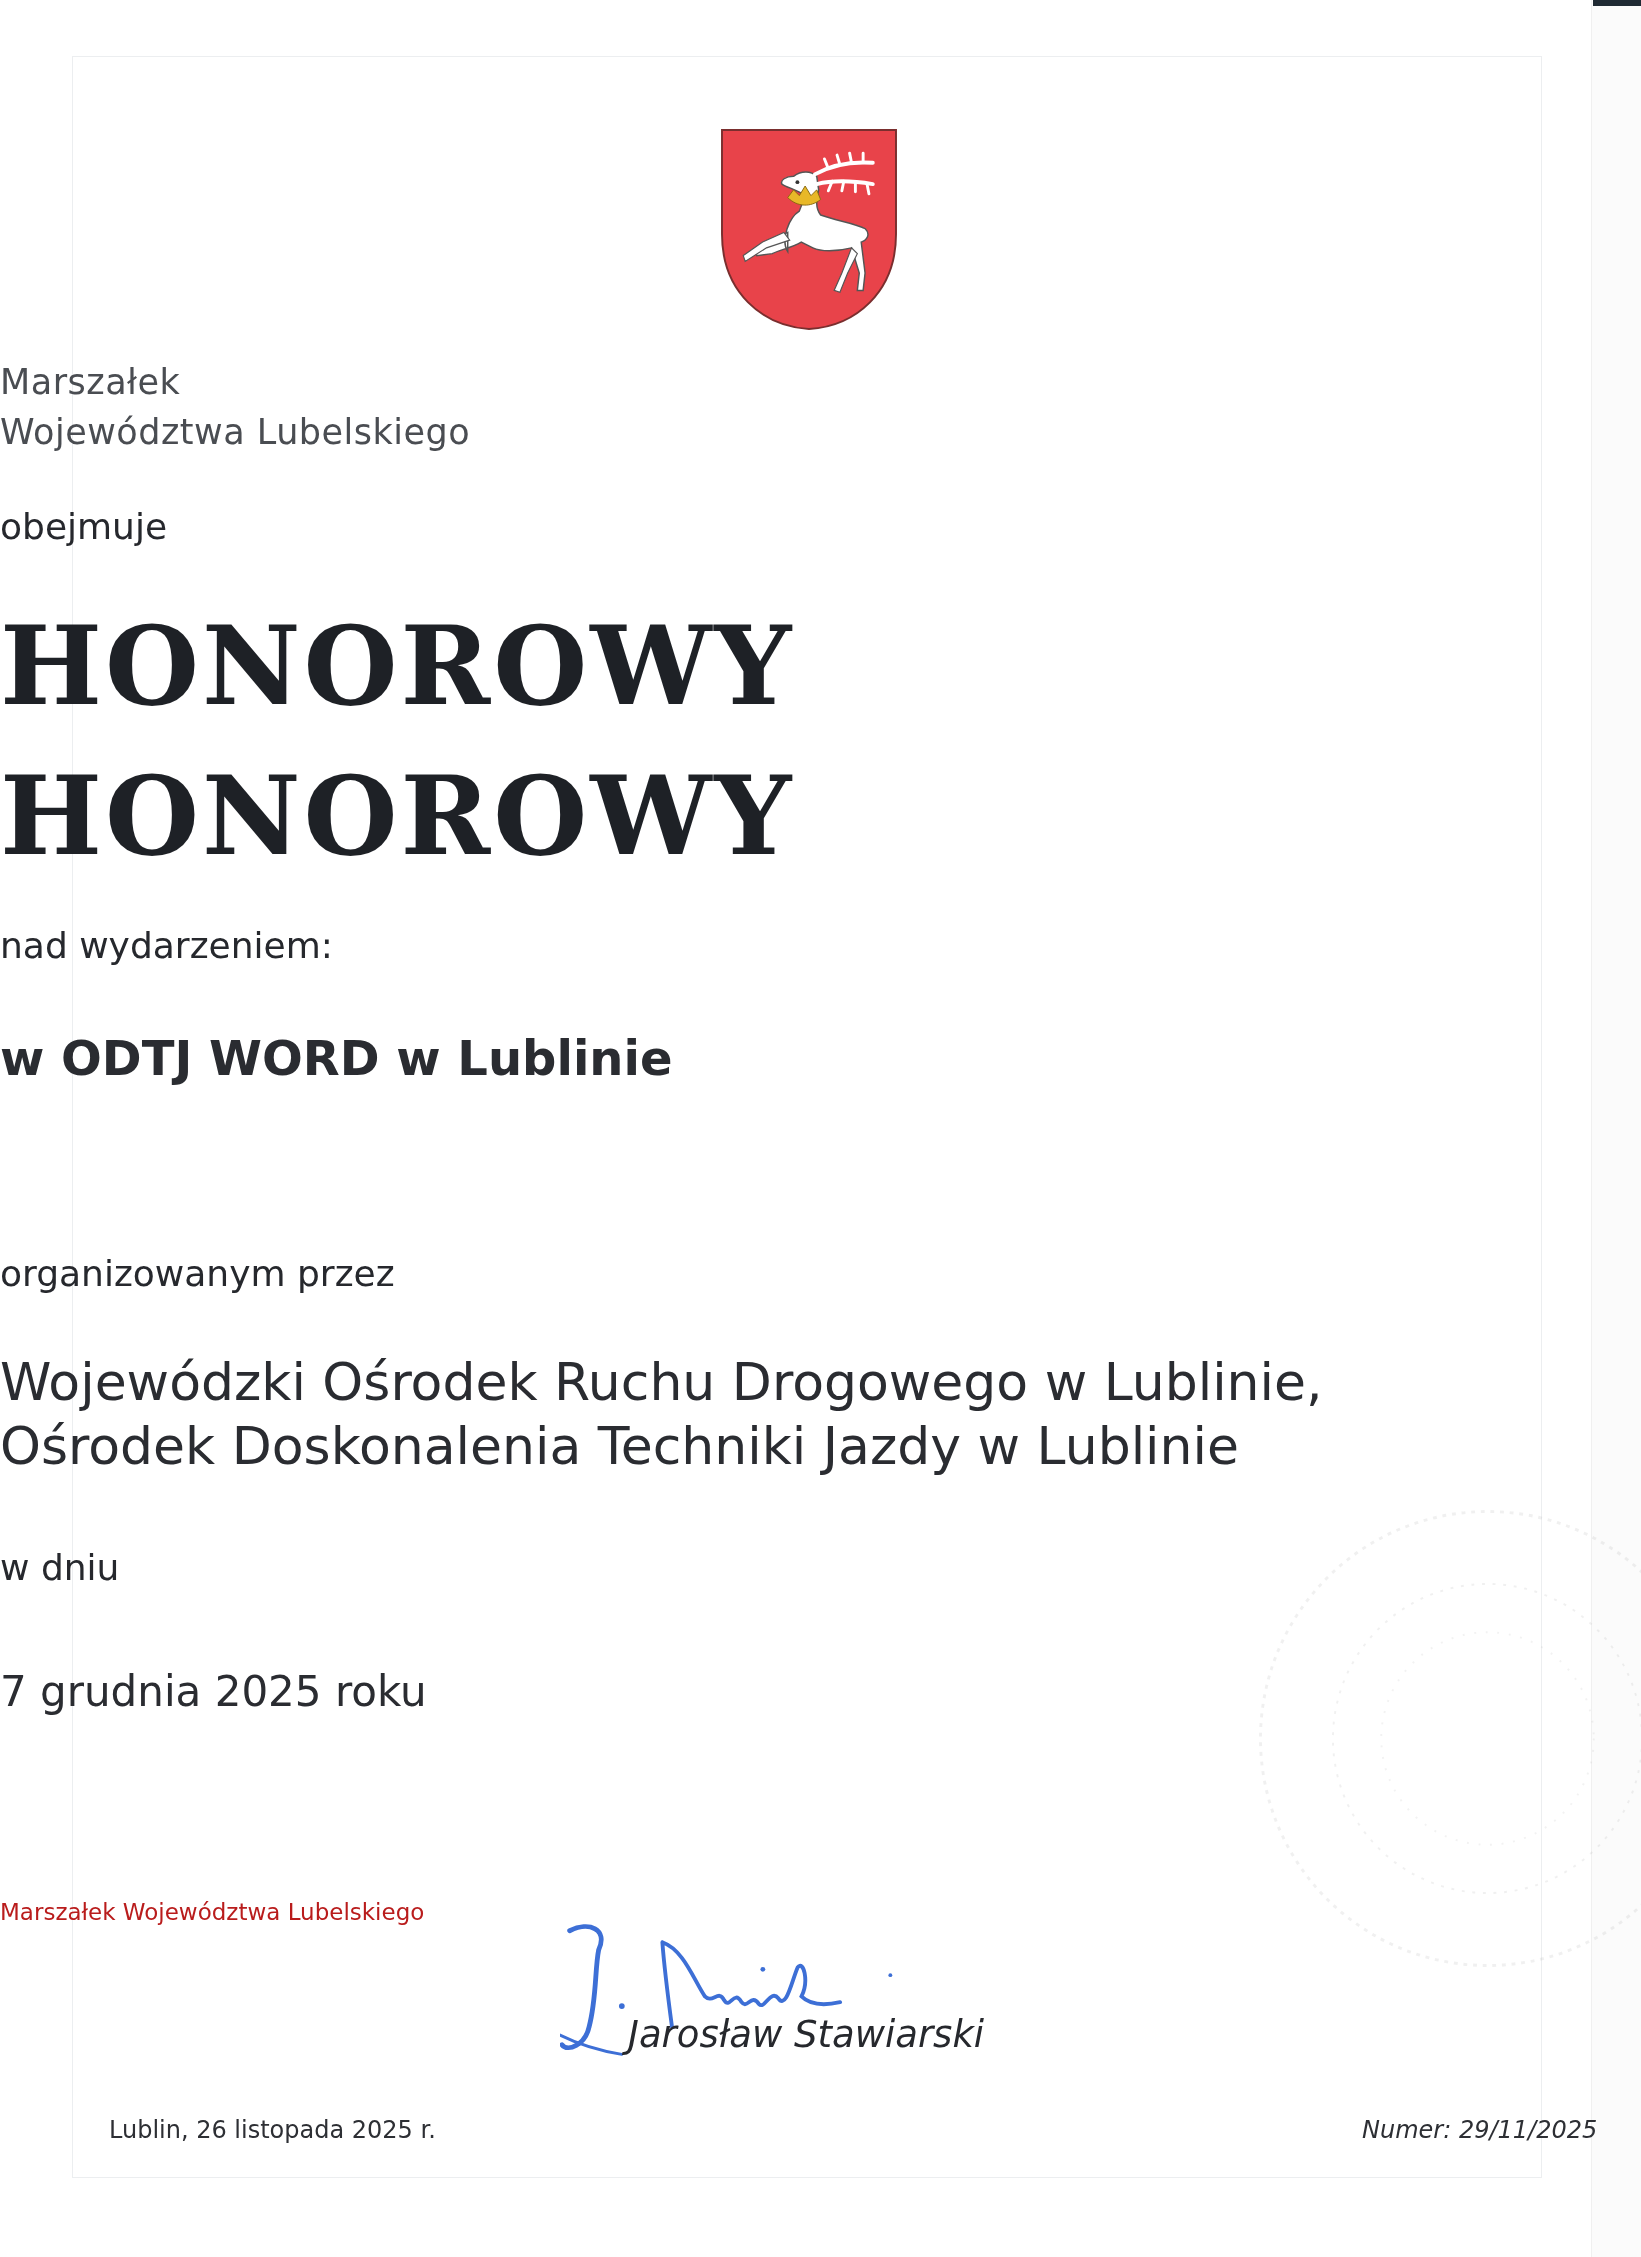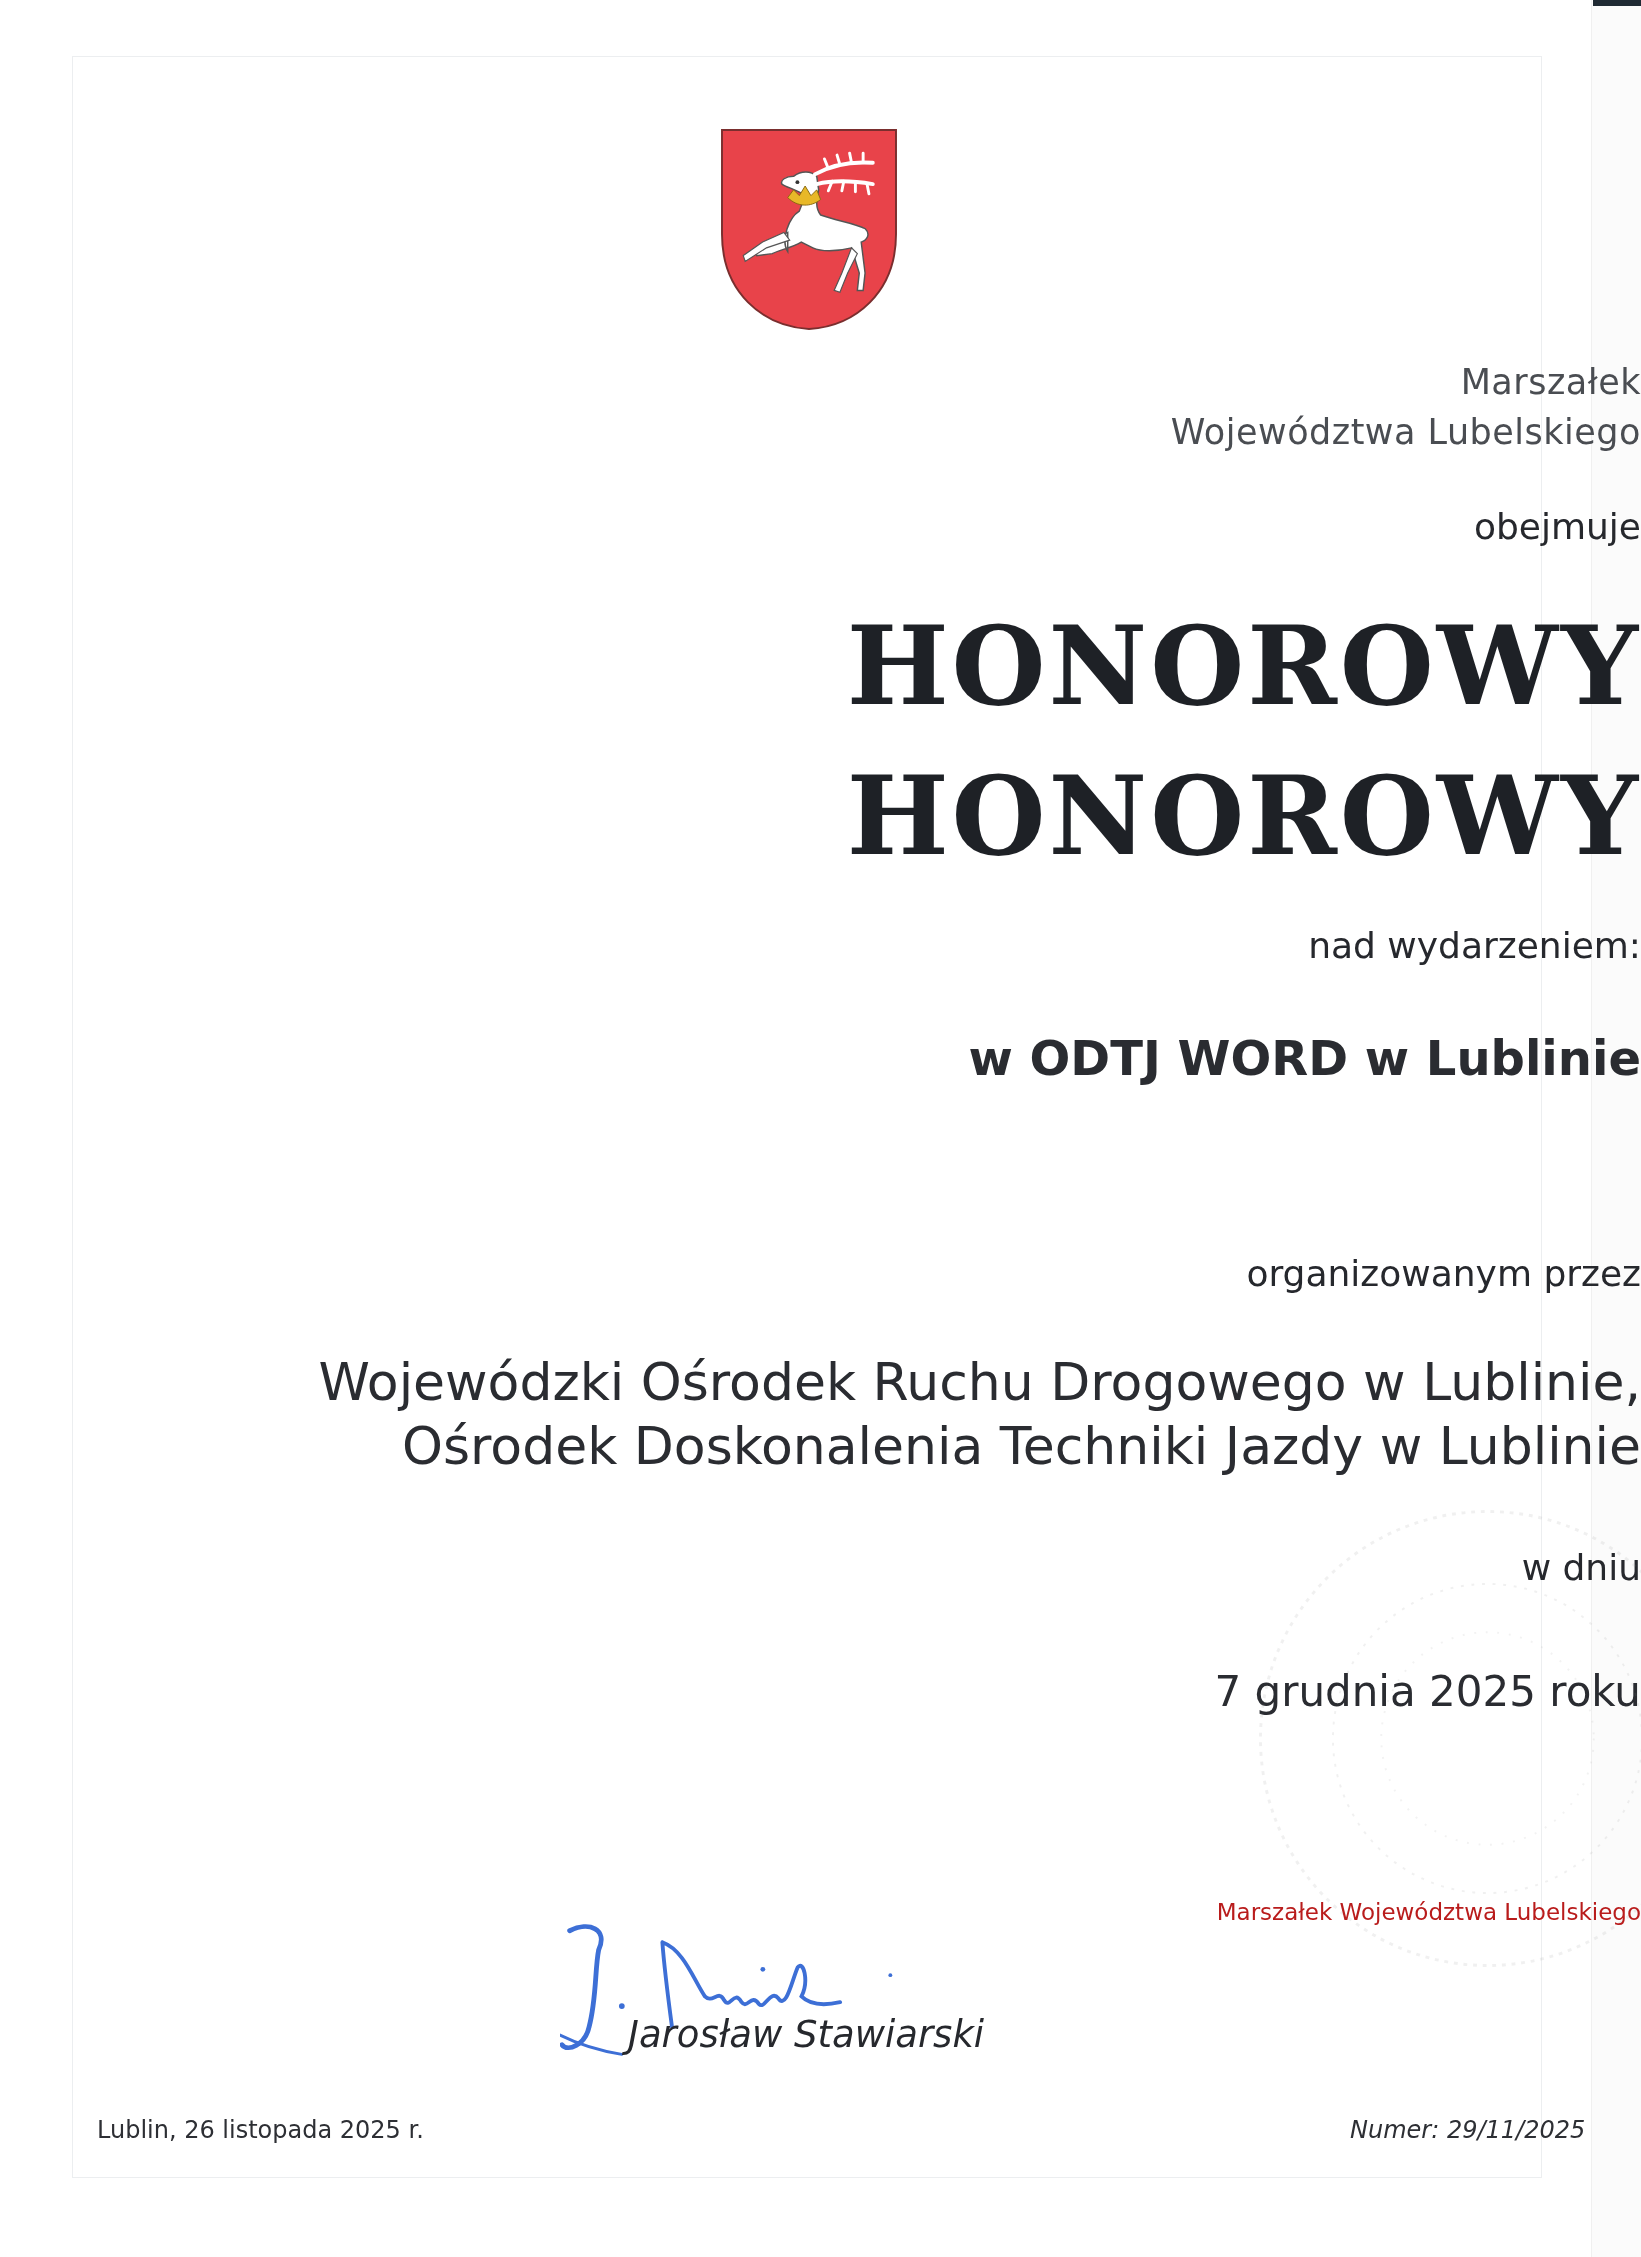--- a/index.html
+++ b/index.html
@@ -9,38 +9,38 @@
   }
   .page-frame {
     position:absolute; left:72px; top:56px; width:1470px; height:2122px;
     border:1px solid #eceef0; box-sizing:border-box;
   }
   .right-strip {
     position:absolute; left:1591px; top:0; width:50px; height:2257px; background:#fbfbfb;
     border-left:1px solid #f0f0f0;
   }
   .top-bar { position:absolute; left:1593px; top:0; width:48px; height:5.8px; background:#1f2a33; }
-  .center { position:absolute; left:0; width:1641px; text-align:right; }
+  .center { position:absolute; left:0; width:1641px; text-align:left; }
   .crest { position:absolute; left:720px; top:128px; width:178px; height:203px; }
   .issuer {
     top:357px; font-size:35px; line-height:50px; color:#4a4d52; letter-spacing:0.5px;
   }
   .intro { font-size:36px; color:#26282d; }
   .headline {
     font-family:"DejaVu Serif", "Liberation Serif", serif; font-weight:bold;
     font-size:108px; line-height:150px; color:#1e2126; letter-spacing:2.9px;
   }
   .event { font-weight:bold; font-size:48px; line-height:73px; color:#2a2c31; }
   .org { font-size:52px; line-height:64px; color:#2a2c31; }
   .date { font-size:42px; color:#2a2c31;margin-top:12px; }
   .sig-title { font-size:23px; color:#b91c1c;margin-top:26px; }
   .sig-name { position:absolute; left:628px; top:2013px; font-style:italic; font-size:37px; color:#26282d; }
   .signature { position:absolute; left:560px; top:1921px; width:425px; height:145px; }
   .seal { position:absolute; left:1246px; top:1497px; width:483px; height:483px; opacity:0.12; }
-  .footer { position:absolute; top:2116px; font-size:24px; color:#2d2f34; }
+  .footer { position:absolute; top:2116px; font-size:24px; color:#2d2f34;margin-left:12px; }
 </style>
 </head>
 <body>
 
 <div class="page-frame"></div>
 <div class="right-strip"></div>
 <div class="top-bar"></div>
 
 <svg class="crest" viewBox="0 0 184 210">
   <path d="M2 2 H182 V110 C182 170 140 205 92 208 C44 205 2 170 2 110 Z" fill="#e8434a" stroke="#7a2e2e" stroke-width="2"></path>

